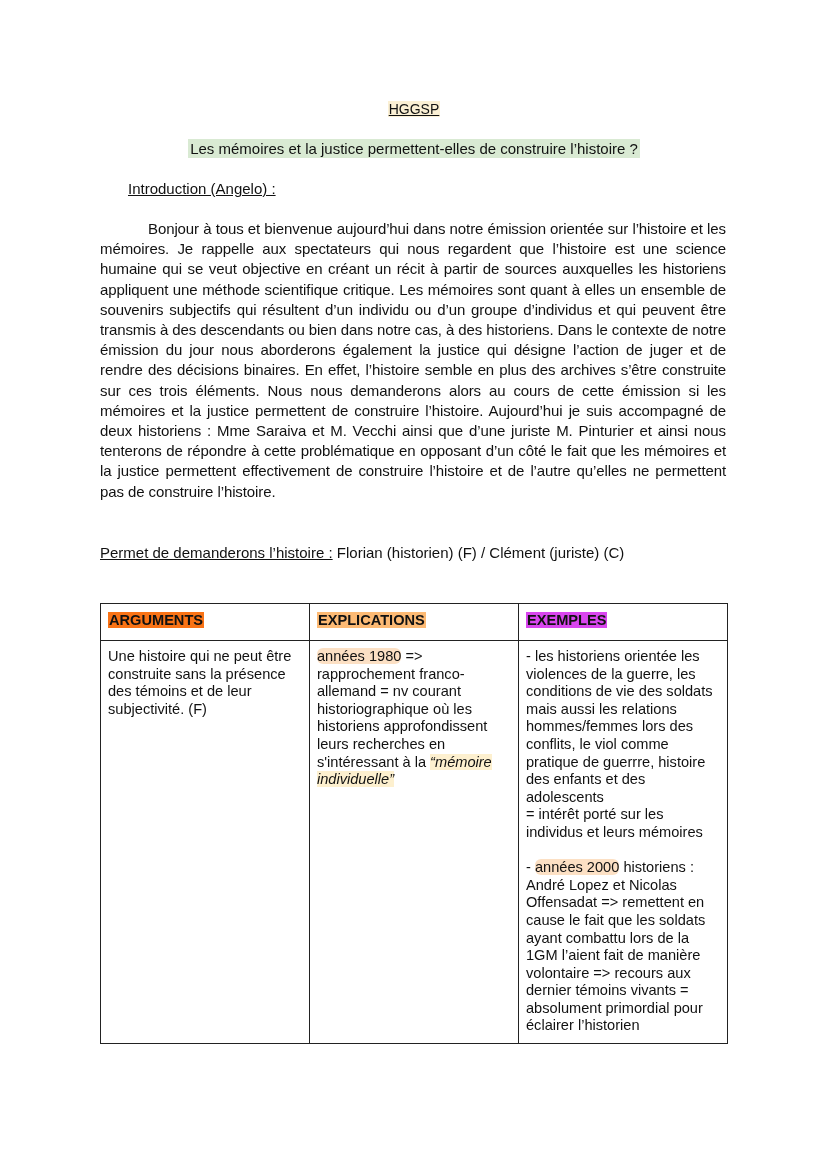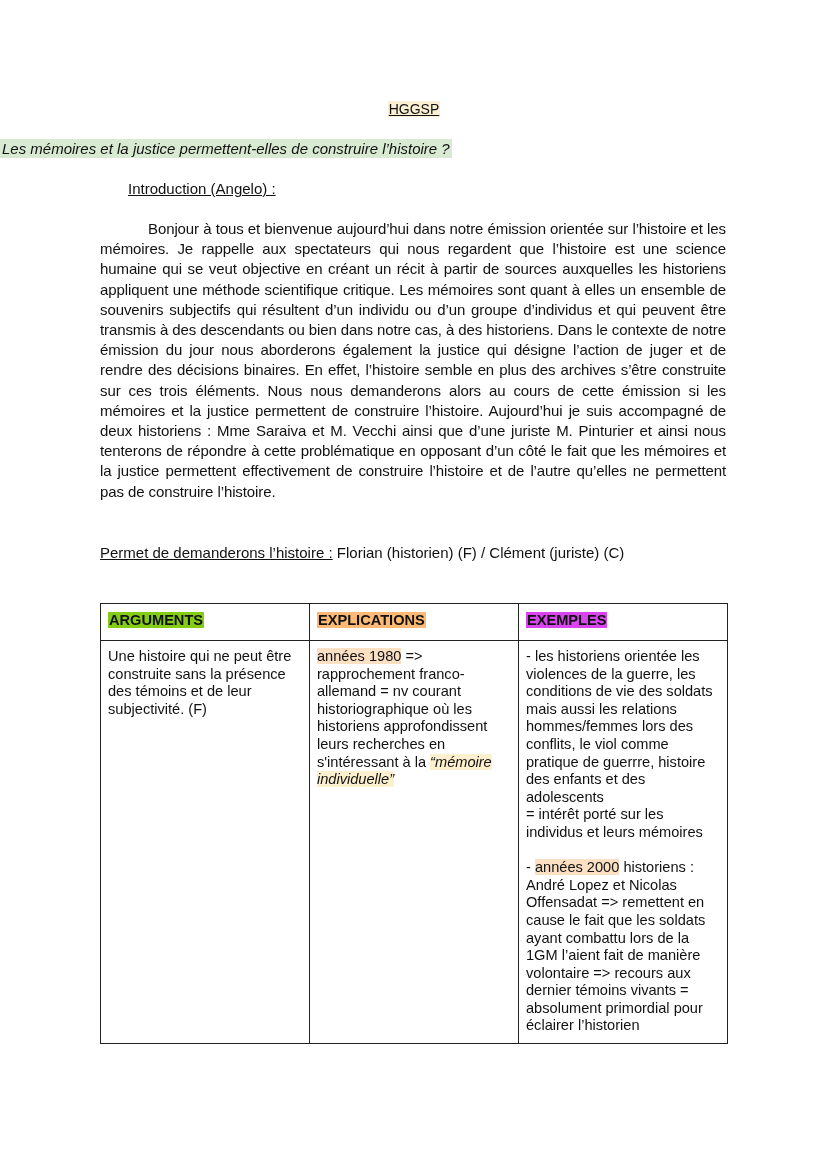--- a/index.html
+++ b/index.html
@@ -7,22 +7,22 @@
     width: 828px; height: 1169px; position: relative; overflow: hidden;
     font-family: "Liberation Sans", sans-serif; color: #111111;
   }
   .page { position: absolute; left: 0; top: 0; width: 828px; height: 1169px; }
   .title {
     position: absolute; left: 0; width: 828px; top: 99px; text-align: center;
     font-size: 14px; line-height: 20px;
   }
   .title span { background: #fbf0d4; text-decoration: underline; padding: 0 1px; }
   .subtitle {
-    position: absolute; left: 0; width: 828px; top: 139px; text-align: left;
-    font-size: 15px; line-height: 20px; font-style: italic;
+    position: absolute; left: 0; width: 828px; top: 139px; text-align: center;
+    font-size: 15px; line-height: 20px; 
   }
   .subtitle span { background: #d9ead3; padding: 1px 2px; }
   .intro-heading {
     position: absolute; left: 100px; top: 179px; font-size: 15px; line-height: 20px;
     text-decoration: underline;
     margin-left: 28px;
   }
   .intro-text {
     position: absolute; left: 100px; top: 219px; width: 626px;
     font-size: 15px; line-height: 20.2px; text-align: justify; text-indent: 48px;
@@ -34,24 +34,24 @@
   .section-line .u { text-decoration: underline; }
   table.args {
     position: absolute; left: 100px; top: 603px; width: 627px;
     border-collapse: collapse; table-layout: fixed;
   }
   table.args td, table.args th {
     border: 1.5px solid #222222; vertical-align: top; text-align: left;
     padding: 7px 7px 8px 7px; font-size: 14.6px; line-height: 17.6px;
   }
   table.args th { font-weight: bold; padding: 8px 7px 6px 7px; height: 22px; }
-  .h-args { background: #84cc16; padding: 0 1px; margin-top: 8px; }
+  .h-args { background: #f97316; padding: 0 1px; margin-top: 8px; }
   .h-expl { background: #fdba74; padding: 0 1px; }
   .h-ex { background: #d946ef; padding: 0 1px; }
-  .hl-orange { background: #fce0c4; }
+  .hl-orange { background: #fce0c4; border-radius: 6px; }
   .hl-yellow { background: #fdf0cf; font-style: italic; }
   .cell-body { height: 377px; }
   .block { display: block; }
   .gap { height: 17.6px; }
 </style>
 </head>
 <body>
 
 <div class="page">
   <div class="title">

